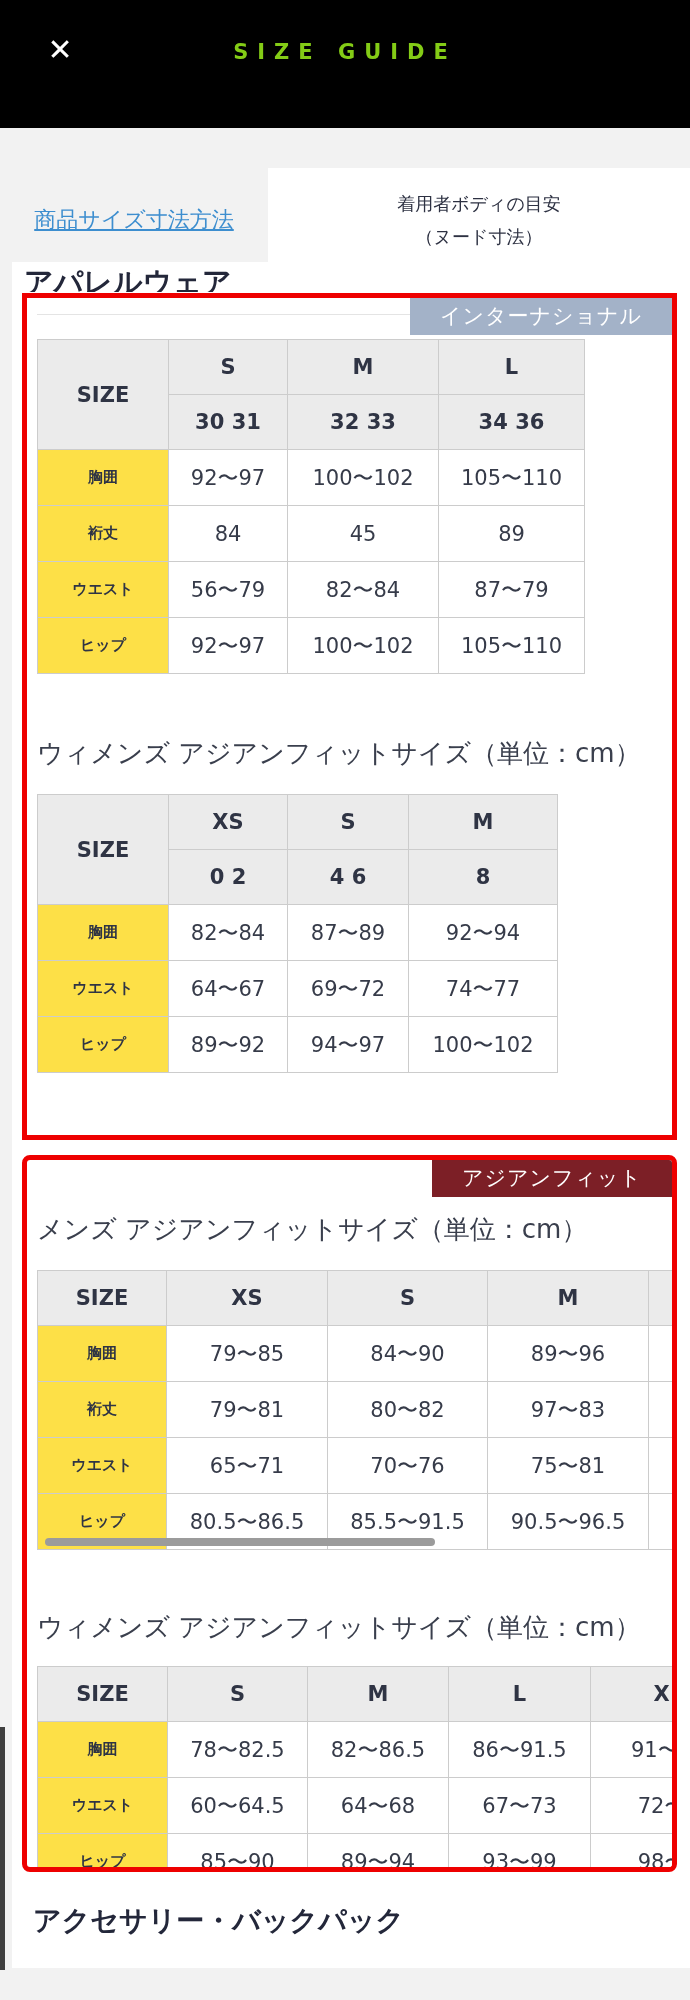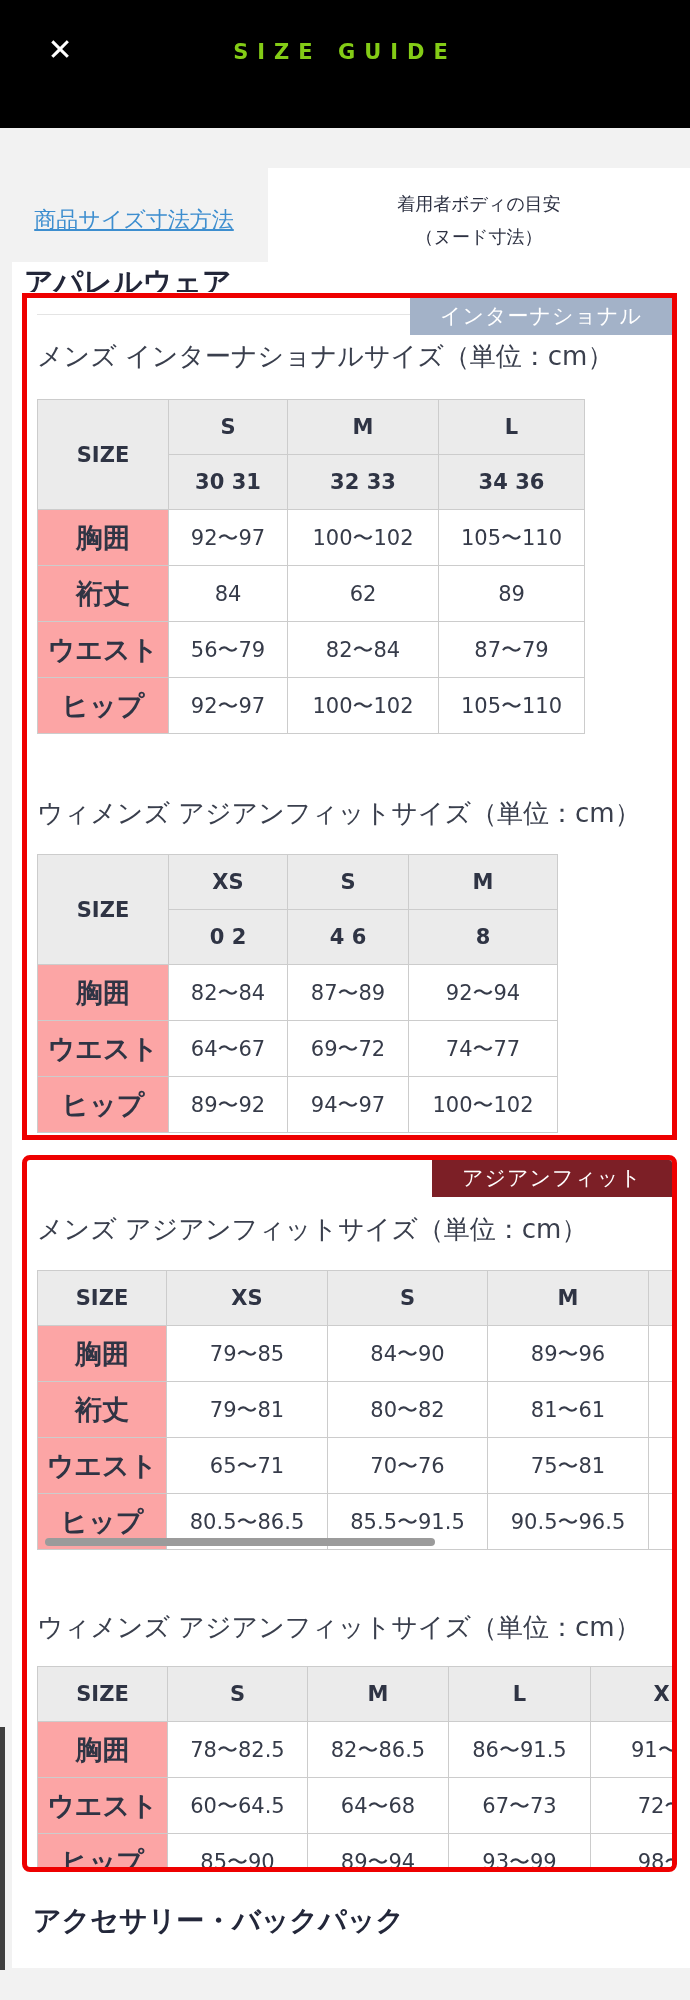--- a/index.html
+++ b/index.html
@@ -73,21 +73,21 @@
   .t1-wrap{margin-top:24px;}
   .t2-wrap{margin-top:22px;}
   .t3-wrap{margin-top:22px;}
   .t4-wrap{margin-top:20px;}
   table.sizes{border-collapse:collapse;table-layout:fixed;}
   table.sizes th,table.sizes td{
     border:1px solid #ccc;text-align:center;vertical-align:middle;
     overflow:hidden;white-space:nowrap;
   }
   table.sizes th{background:#ebebeb;font-size:21px;font-weight:bold;color:#2f3444;height:52px;}
-  table.sizes td.rowlabel{background:#fca5a5;font-size:27px;font-weight:bold;color:#2f3444;}
+  table.sizes td.rowlabel{background:#fde047;font-size:15px;font-weight:bold;color:#2f3444;}
   table.sizes td{background:#fff;font-size:21px;height:53px;color:#363b49;}
   
   .h-thumb{
     height:8px;background:#9b9b9b;border-radius:4px;margin-top:-12px;position:relative;z-index:2;
   }
   .thumb-mens{width:390px;margin-left:8px;}
   .v-thumb{
     position:absolute;left:0;top:1727px;width:5px;height:243px;background:#3f3f3f;
   }
 </style>
@@ -108,21 +108,20 @@
 </div>
 
 <div class="content-panel"></div>
 
 <div class="clipped-heading">アパレルウェア</div>
 
 <div class="sizebox box-international">
   <hr class="box-divider">
   <div class="badge badge-international">インターナショナル</div>
 
-  <div class="table-title t1-title">メンズ インターナショナルサイズ（単位：cm）</div>
   <div class="table-wrap t1-wrap">
     <table class="sizes" style="width: 547px;">
         <colgroup>
           <col style="width: 131px;">
           <col style="width: 119px;">
           <col style="width: 151px;">
           <col style="width: 146px;">
         </colgroup>
         <thead>
           <tr>
@@ -140,21 +139,21 @@
         <tbody>
           <tr>
             <td class="rowlabel">胸囲</td>
             <td>92〜97</td>
             <td>100〜102</td>
             <td>105〜110</td>
           </tr>
           <tr>
             <td class="rowlabel">裄丈</td>
             <td>84</td>
-            <td>62</td>
+            <td>45</td>
             <td>89</td>
           </tr>
           <tr>
             <td class="rowlabel">ウエスト</td>
             <td>56〜79</td>
             <td>82〜84</td>
             <td>87〜79</td>
           </tr>
           <tr>
             <td class="rowlabel">ヒップ</td>
@@ -239,21 +238,21 @@
             <td class="rowlabel">胸囲</td>
             <td>79〜85</td>
             <td>84〜90</td>
             <td>89〜96</td>
             <td></td>
           </tr>
           <tr>
             <td class="rowlabel">裄丈</td>
             <td>79〜81</td>
             <td>80〜82</td>
-            <td>81〜61</td>
+            <td>97〜83</td>
             <td></td>
           </tr>
           <tr>
             <td class="rowlabel">ウエスト</td>
             <td>65〜71</td>
             <td>70〜76</td>
             <td>75〜81</td>
             <td></td>
           </tr>
           <tr>

